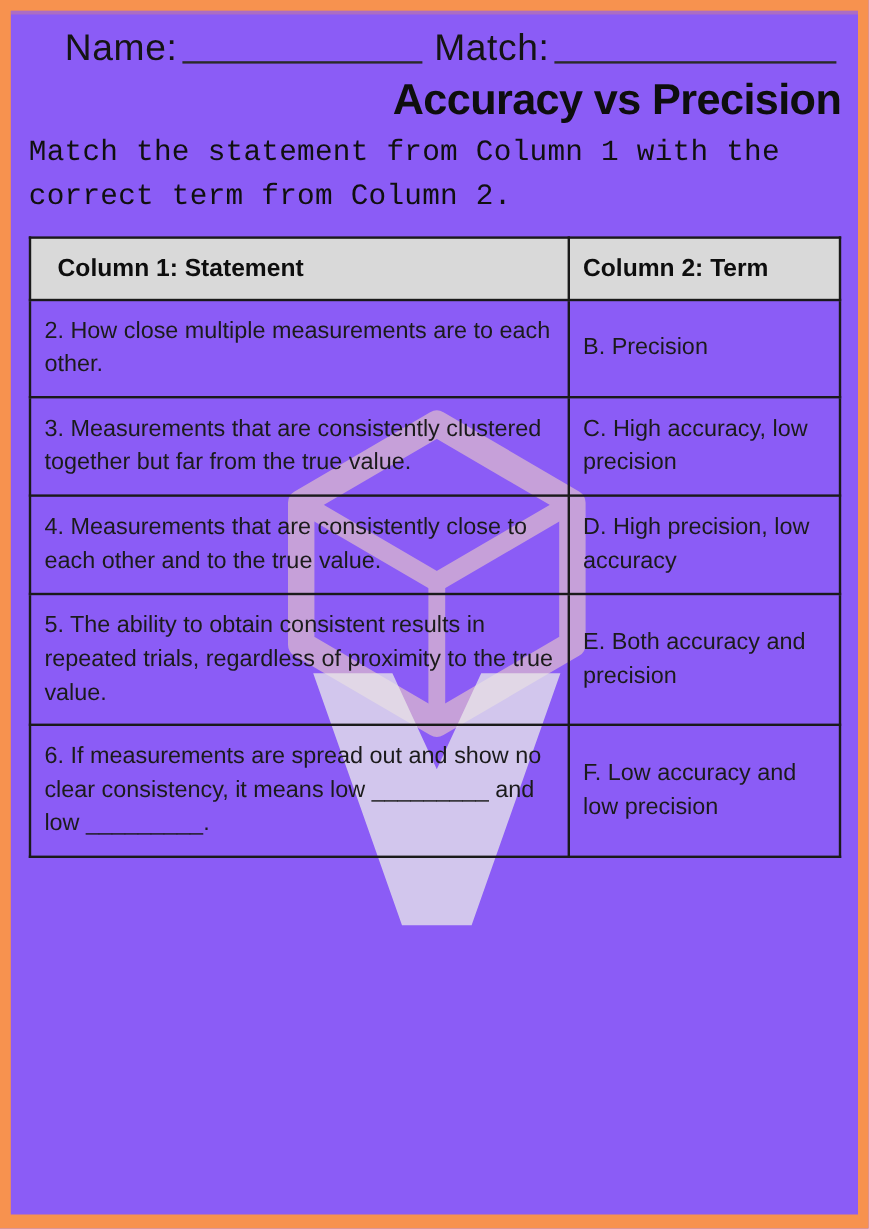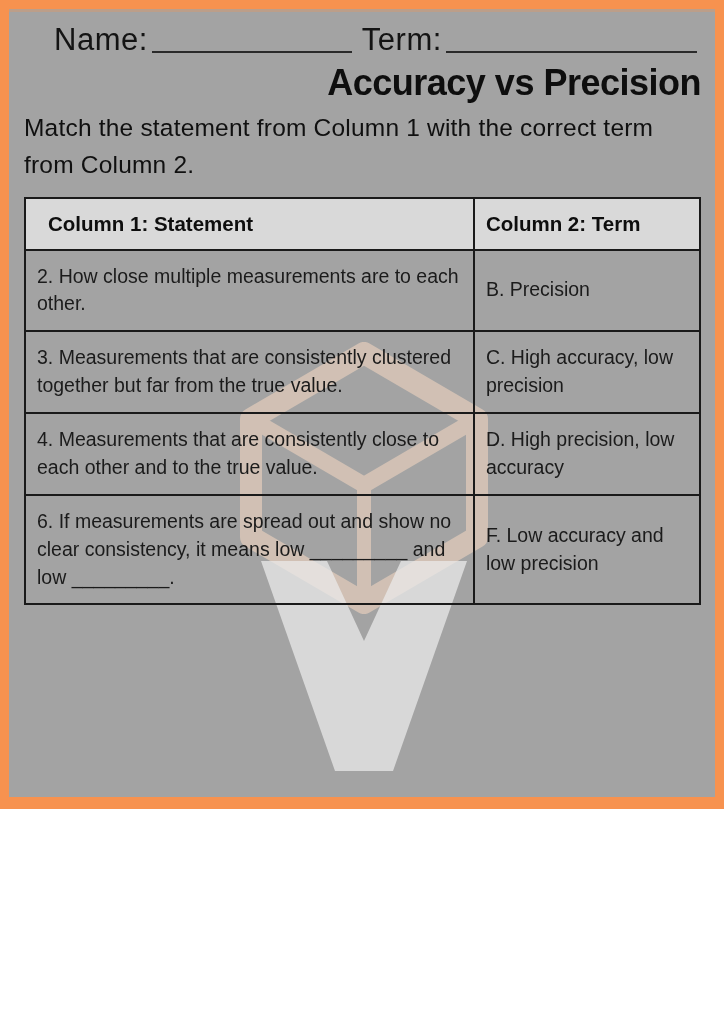--- a/index.html
+++ b/index.html
@@ -9,22 +9,22 @@
   }
   body {
     width: 724px;
     height: 1024px;
     font-family: "Liberation Sans", sans-serif;
     color: #1c1c1c;
   }
   .page {
     box-sizing: border-box;
     width: 724px;
-    height: 809px;
-    background: #a3a3a3;
+    height: 1024px;
+    background: #8b5cf6;
     border: 9px solid #F7924F;
     border-bottom-width: 12px;
     position: relative;
     overflow: hidden;
     box-shadow: inset 0 3px 0 rgba(248, 149, 79, 0.30);
   }
   .watermark {
     position: absolute;
     left: 200px;
     top: 330px;
@@ -59,20 +59,21 @@
     font-weight: 700;
     letter-spacing: -0.5px;
     color: #0e0e0e;
   }
   .instructions {
     margin: 0 0 13px 0;
     font-size: 24.5px;
     line-height: 1.5;
     color: #101010;
     letter-spacing: 0.2px;
+    font-family: Liberation Mono, monospace;
   }
   table.match-table {
     width: 100%;
     border-collapse: collapse;
     background: transparent;
   }
   .match-table th,
   .match-table td {
     border: 2.5px solid #1a1a1a;
   }
@@ -111,21 +112,21 @@
     <g opacity="0.75">
       <path d="M 52 222 L 118 222 L 155 302 L 192 222 L 258 222 L 184 432 L 126 432 Z" fill="#E9E9E9"></path>
     </g>
   </svg>
 
   <div class="content">
 
     <div class="name-row">
       <span>Name:</span>
       <span class="nd-line name-line"></span>
-      <span>Term:</span>
+      <span>Match:</span>
       <span class="nd-line date-line"></span>
     </div>
 
     <h1 class="page-title">Accuracy vs Precision</h1>
 
     <p class="instructions">Match the statement from Column 1 with the correct term from Column 2.</p>
 
     <table class="match-table">
       <thead>
         <tr>
@@ -140,20 +141,24 @@
           </tr>
           <tr>
             <td>3. Measurements that are consistently clustered together but far from the true value.</td>
             <td>C. High accuracy, low precision</td>
           </tr>
           <tr>
             <td>4. Measurements that are consistently close to each other and to the true value.</td>
             <td>D. High precision, low accuracy</td>
           </tr>
           <tr>
+            <td>5. The ability to obtain consistent results in repeated trials, regardless of proximity to the true value.</td>
+            <td>E. Both accuracy and precision</td>
+          </tr>
+          <tr>
             <td>6. If measurements are spread out and show no clear consistency, it means low _________ and low _________.</td>
             <td>F. Low accuracy and low precision</td>
           </tr>
         </tbody>
     </table>
 
   </div>
 </div>
 
 </body></html>

